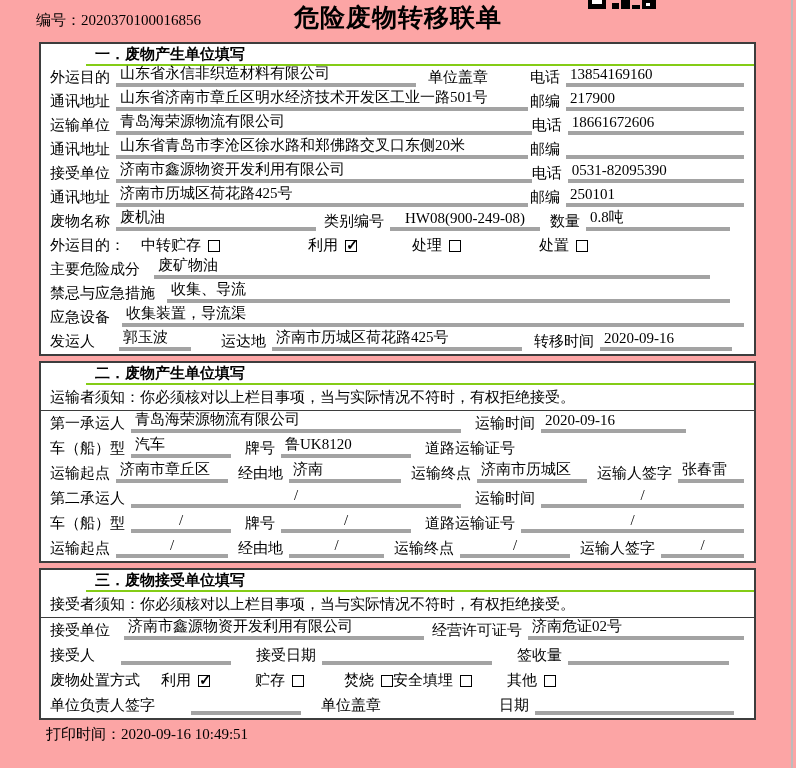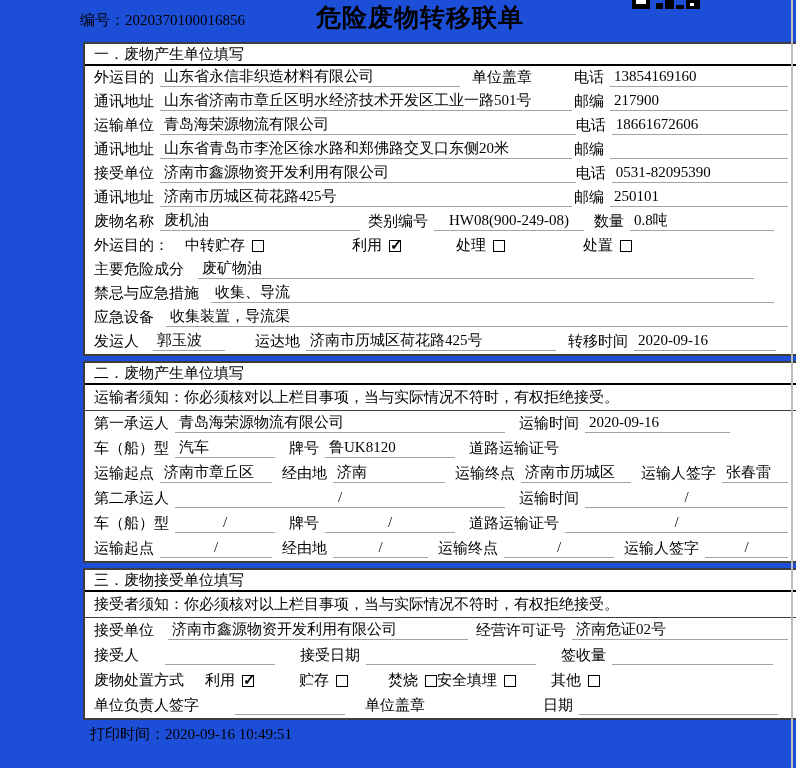--- a/index.html
+++ b/index.html
@@ -1,46 +1,45 @@
 <!DOCTYPE html>
 <html><head>
 <meta charset="utf-8">
 <style>
   * { box-sizing: border-box; }
   html,body { margin:0; padding:0; background:#fff; }
   .page {
     position: relative;
     width: 796px; height: 768px;
-    background: #1d4ed8;
+    background: #fca5a5;
     color: #000;
     font-family: "Liberation Serif", "DejaVu Serif", serif;
     font-size: 15px;
     overflow: hidden;
-    padding-left: 44px;
   }
   .right-edge { position:absolute; left:791px; top:0; width:2px; height:768px; background:#bcbcbc; }
 
   
   .top { position: relative; height: 42px; }
   .serial { position:absolute; left:36px; top:11px; font-size:15px; white-space:nowrap; }
   .form-title { position:absolute; left:0; right:0; top:1px; text-align:center; font-size:25px; font-weight:bold; letter-spacing:1px; }
   .qr { position:absolute; left:588px; top:0; width:68px; height:9px; }
   .qr i { position:absolute; background:#000; }
 
   
   .box { width:717px; margin-left:39px; border:2px solid #3d3d3d; margin-bottom:5px; background:#fff; }
-  .box-title { height:22px; line-height:21px; padding-left:9px; font-weight:normal; font-size:15px; border-bottom:2px solid #000000; white-space:nowrap; }
+  .box-title { height:22px; line-height:21px; padding-left:9px; font-weight:bold; font-size:15px; border-bottom:2px solid #84cc16; white-space:nowrap;margin-left:45px; }
   .notice { height:26px; line-height:24px; padding-left:9px; border-bottom:1.5px solid #3d3d3d; white-space:nowrap; }
 
   .row { display:flex; align-items:flex-end; padding:0 10px 3px 9px; white-space:nowrap; }
   .s1 .row { height:24px; }
   .s2 .row { height:25px; }
   .s3 .row { height:25px; }
   .lbl { margin-right:6px; }
-  .val { border-bottom:1px solid #a3a3a3; padding:0 4px; min-height:19px; }
+  .val { border-bottom:4px solid #a3a3a3; padding:0 4px; min-height:19px; }
   .ctr { text-align:center; }
   .sp { flex:1; }
   .grow { flex:1; }
 
   .opt { display:inline-flex; align-items:center; }
   .cb { display:inline-block; width:12px; height:12px; border:1.5px solid #000; margin-left:7px; position:relative; top:0px; }
   .cb.checked::after { content:"✓"; position:absolute; left:0px; top:-5px; font-size:15px; font-weight:bold; }
 
   .footer { margin:4px 0 0 46px; font-size:15px; white-space:nowrap; }
 </style>
@@ -155,21 +154,21 @@
       <span class="lbl" style="margin-right:12px;">禁忌与应急措施</span>
       <span class="val grow" style="margin-right:14px;">收集、导流</span>
     </div>
 
     <div class="row">
       <span class="lbl" style="margin-right:12px;">应急设备</span>
       <span class="val grow">收集装置，导流渠</span>
     </div>
 
     <div class="row">
-      <span class="lbl" style="margin-right:14px;text-align:right;">发运人</span>
+      <span class="lbl" style="margin-right:24px;text-align:right;">发运人</span>
       <span class="val" style="width:72px;">郭玉波</span>
       <span class="lbl" style="margin-left:30px;">运达地</span>
       <span class="val" style="width:250px;">济南市历城区荷花路425号</span>
       <span class="lbl" style="margin-left:12px;">转移时间</span>
       <span class="val grow" style="margin-right:12px;">2020-09-16</span>
     </div>
   </section>
 
   <section class="box s2">
     <div class="box-title">二．废物产生单位填写</div>

